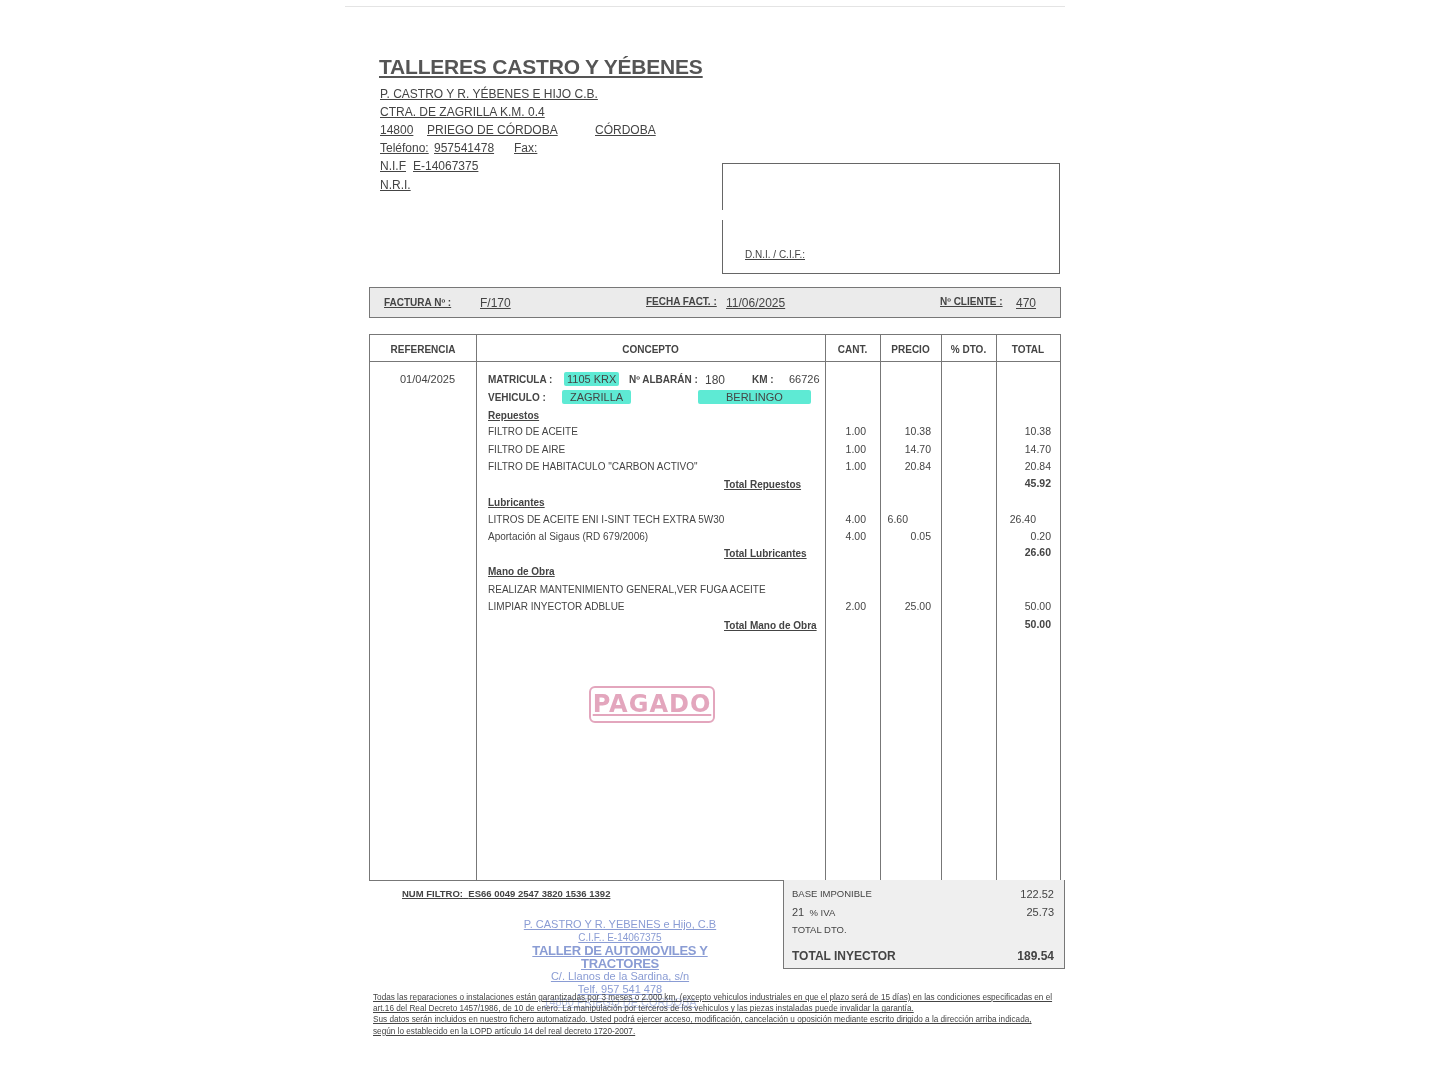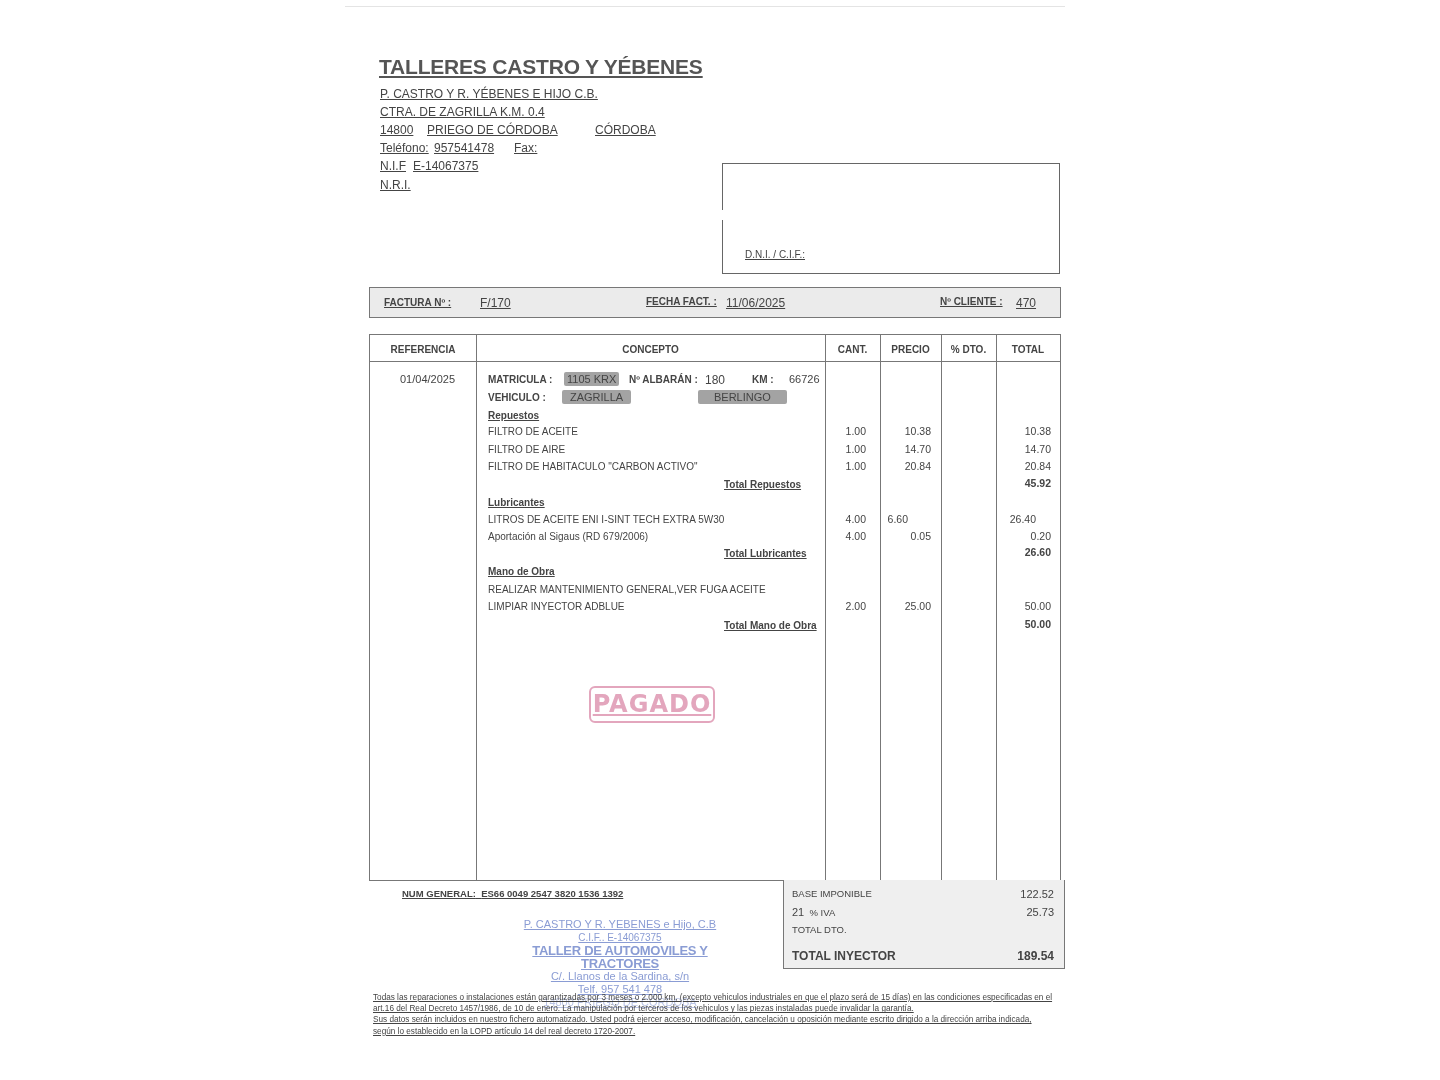--- a/index.html
+++ b/index.html
@@ -22,21 +22,21 @@
 
     .table { left:369px; top:334px; width:690px; height:545px; border:1px solid #777; }
     .vline { position:absolute; top:0; width:1px; height:545px; background:#777; }
     .hline { position:absolute; left:0; top:26px; width:690px; height:1px; background:#777; }
     .th { position:absolute; top:9px; font-size:10px; font-weight:bold; color:#444; text-align:center; }
 
     .row { position:absolute; font-size:10px; color:#444; white-space:nowrap; }
     .num { position:absolute; font-size:10.5px; color:#444; text-align:right; }
     .bold { font-weight:bold; }
     .u { text-decoration:underline; }
-    .hl { background:#a3a3a3; padding:1px 3px; border-radius:2px; }
+    .hl { background:#5eead4; padding:1px 3px; border-radius:2px; }
 
     .stamp { left:589px; top:686px; width:122px; height:33px; border:2px solid #e3a6bd; border-radius:6px;
              color:#e3a6bd; font-size:24px; font-weight:bold; text-align:center; line-height:33px; letter-spacing:1px;
              font-family:"DejaVu Sans", sans-serif; }
 
     .account { left:402px; top:888px; font-size:9.5px; font-weight:bold; color:#444; }
     .totals-box { left:783px; top:880px; width:280px; height:88px; background:#efefef; border:1px solid #777; border-top:none; }
     .tot-row { position:absolute; left:8px; width:262px; font-size:9.5px; color:#444; }
     .tot-row .r { position:absolute; right:0; top:0; font-size:11px; }
 
@@ -96,21 +96,21 @@
 
   <div class="row bold" style="left:118px; top:39px">MATRICULA :</div>
   <div class="row" style="left:194px; top:38px; font-size:11px"><span class="hl">1105 KRX</span></div>
   <div class="row bold" style="left:259px; top:39px">Nº ALBARÁN :</div>
   <div class="row" style="left:335px; top:38px; font-size:12px">180</div>
   <div class="row bold" style="left:382px; top:39px">KM :</div>
   <div class="row" style="left:419px; top:38px; font-size:11px">66726</div>
 
   <div class="row bold" style="left:118px; top:57px">VEHICULO :</div>
   <div class="row" style="left:192px; top:56px; font-size:11px"><span class="hl" style="padding:1px 8px">ZAGRILLA</span></div>
-  <div class="row" style="left:328px; top:56px; font-size:11px"><span class="hl" style="padding:1px 16px">BERLINGO</span></div>
+  <div class="row" style="left:328px; top:56px; font-size:11px"><span class="hl" style="padding:1px 28px">BERLINGO</span></div>
 
   <div class="row bold u" style="left:118px; top:75px">Repuestos</div>
 
   <div class="row" style="left:118px; top:91px">FILTRO DE ACEITE</div>
   <div class="num" style="left:455px; width:41px; top:90px">1.00</div>
   <div class="num" style="left:510px; width:51px; top:90px">10.38</div>
   <div class="num" style="left:626px; width:55px; top:90px">10.38</div>
 
   <div class="row" style="left:118px; top:109px">FILTRO DE AIRE</div>
   <div class="num" style="left:455px; width:41px; top:108px">1.00</div>
@@ -149,21 +149,21 @@
   <div class="num" style="left:510px; width:51px; top:265px">25.00</div>
   <div class="num" style="left:626px; width:55px; top:265px">50.00</div>
 
   <div class="row bold u" style="left:354px; top:285px">Total Mano de Obra</div>
   <div class="num bold" style="left:626px; width:55px; top:283px">50.00</div>
 </div>
 
 <div class="abs stamp">PAGADO</div>
 
 <div class="abs account">
-  <span>NUM GENERAL:</span>&nbsp;
+  <span>NUM FILTRO:</span>&nbsp;
   <span>ES66 0049 2547 3820 1536 1392</span>
 </div>
 
 <div class="abs totals-box">
   <div class="tot-row" style="top:8px">
     <span>BASE IMPONIBLE</span>
     <span class="r">122.52</span>
   </div>
   <div class="tot-row" style="top:26px">
     <span style="font-size:11px">21</span>&nbsp;

